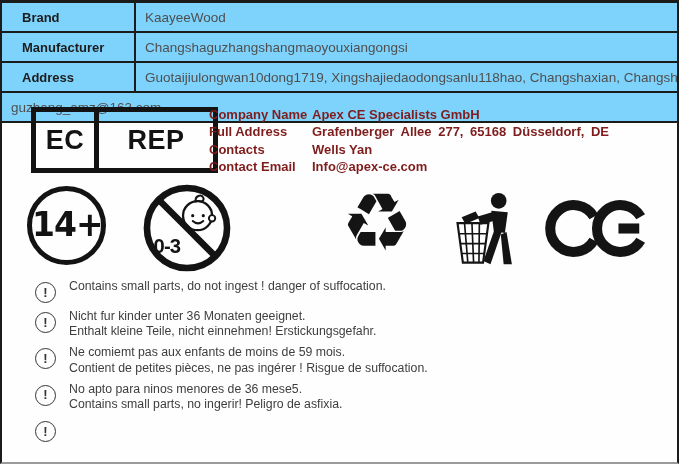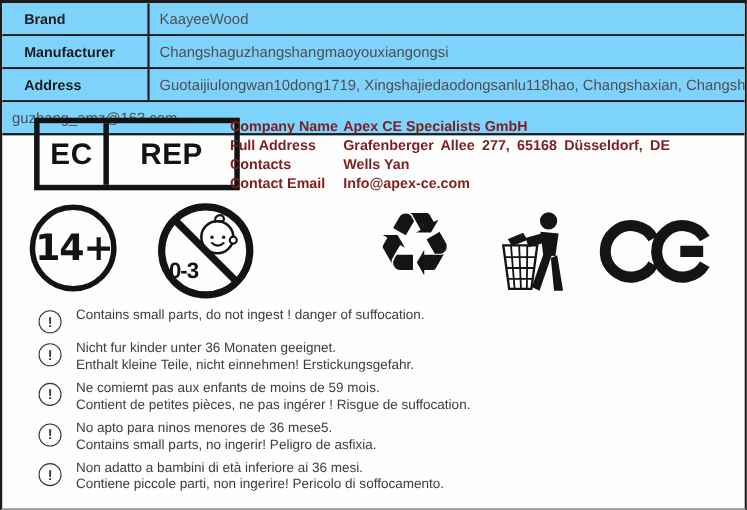--- a/index.html
+++ b/index.html
@@ -194,20 +194,16 @@
       <div class="warn-text">
         <div>No apto para ninos menores de 36 mese5.</div>
         <div>Contains small parts, no ingerir! Peligro de asfixia.</div>
       </div>
     </div>
 
     <div class="warn-row">
       <div class="warn-icon">
         <span>!</span>
       </div>
-      <div class="warn-text">
-        <div>Non adatto a bambini di età inferiore ai 36 mesi.</div>
-        <div>Contiene piccole parti, non ingerire! Pericolo di soffocamento.</div>
-      </div>
     </div>
 
   </div>
 </div>
 
 </body></html>

